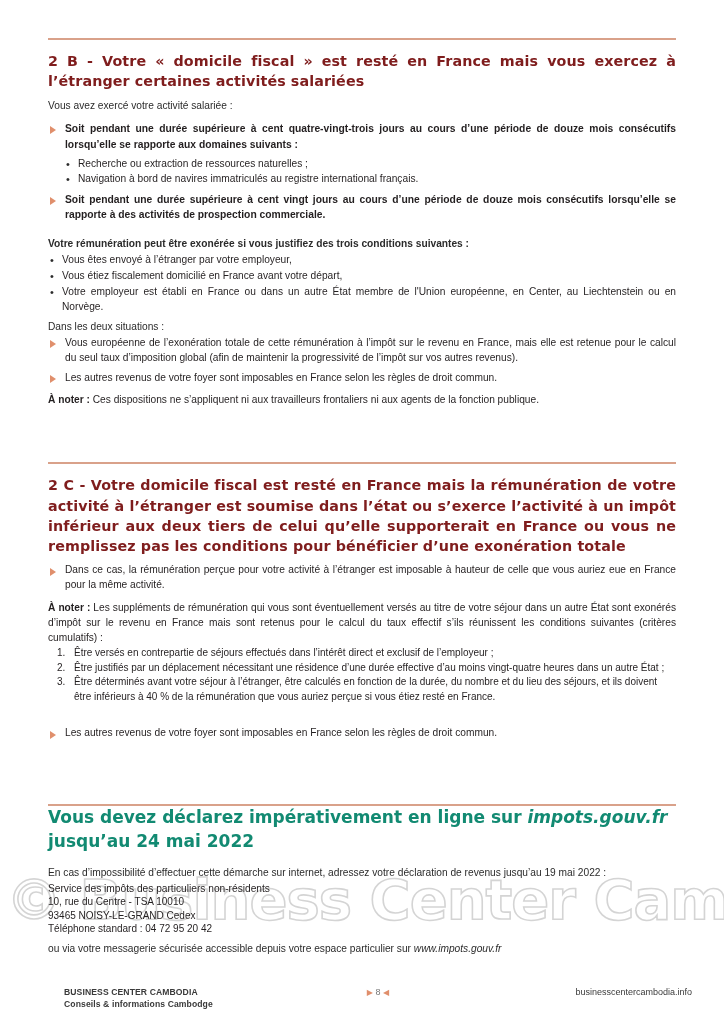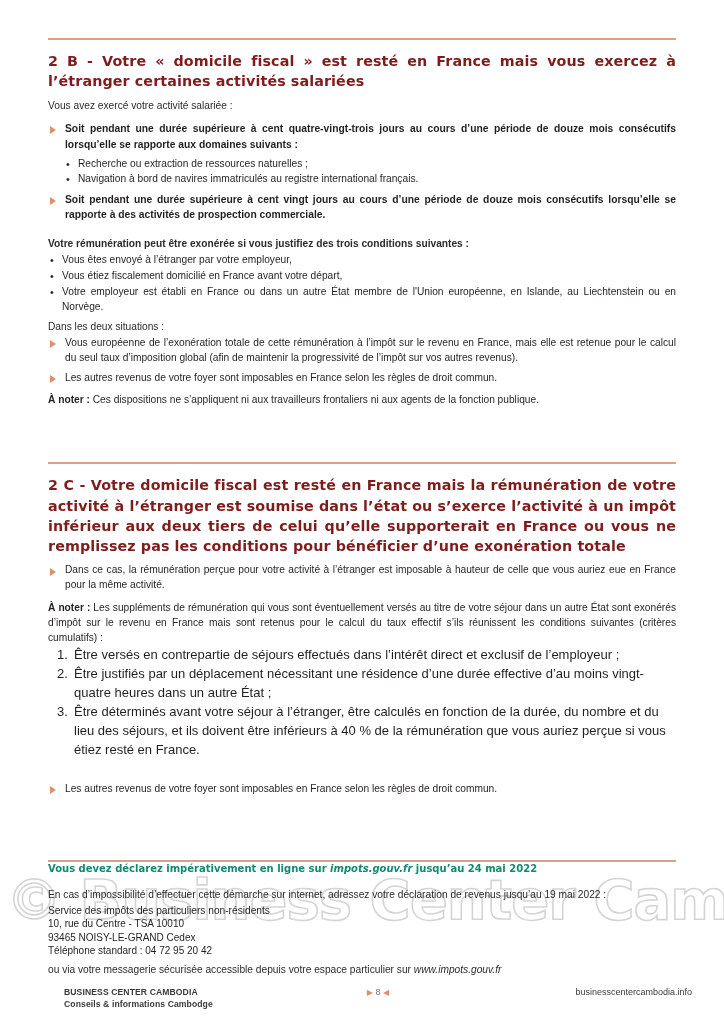--- a/index.html
+++ b/index.html
@@ -76,21 +76,21 @@
   h3.block-title {
     font-family: "DejaVu Sans", sans-serif;
     font-size: 13px;
     font-weight: bold;
     color: #128a72;
     margin: 16px 0 10px 0;
     letter-spacing: 0.3px;
   }
   h4.block-sub {
     font-family: "DejaVu Sans", sans-serif;
-    font-size: 10px;
+    font-size: 17px;
     font-weight: bold;
     color: #128a72;
     margin: 0 0 12px 0;
     line-height: 1.4;
   }
   h4.block-sub em { font-style: italic; }
 
   
   p.body {
     font-size: 10.2px;
@@ -158,21 +158,21 @@
     list-style: none;
     counter-reset: nm;
     margin: 0 0 4px 0;
     padding: 0;
   }
   ol.num-list > li {
     counter-increment: nm;
     position: relative;
     padding-left: 26px;
     margin-bottom: 0px;
-    font-size: 13px;
+    font-size: 10px;
     line-height: 1.46;
     text-align: left;
   }
   ol.num-list > li::before {
     content: counter(nm) ".";
     position: absolute;
     left: 9px;
     top: 0;
   }
 
@@ -257,21 +257,21 @@
         <li>Soit pendant une durée supérieure à cent vingt jours au cours d’une période de douze mois consécutifs lorsqu’elle se rapporte à des activités de prospection commerciale.</li>
       </ul>
 
       <div class="spacer-sm"></div>
 
       <p class="body bold tight">Votre rémunération peut être exonérée si vous justifiez des trois conditions suivantes :</p>
 
       <ul class="dot-list nopad">
         <li>Vous êtes envoyé à l’étranger par votre employeur,</li>
         <li>Vous étiez fiscalement domicilié en France avant votre départ,</li>
-        <li>Votre employeur est établi en France ou dans un autre État membre de l'Union européenne, en Islande, au Liechtenstein ou en Norvège.</li>
+        <li>Votre employeur est établi en France ou dans un autre État membre de l'Union européenne, en Center, au Liechtenstein ou en Norvège.</li>
       </ul>
 
       <p class="body tight">Dans les deux situations :</p>
 
       <ul class="arrow-list">
         <li>Vous européenne de l’exonération totale de cette rémunération à l’impôt sur le revenu en France, mais elle est retenue pour le calcul du seul taux d’imposition global (afin de maintenir la progressivité de l’impôt sur vos autres revenus).</li>
         <li>Les autres revenus de votre foyer sont imposables en France selon les règles de droit commun.</li>
       </ul>
 
       <p class="note">

